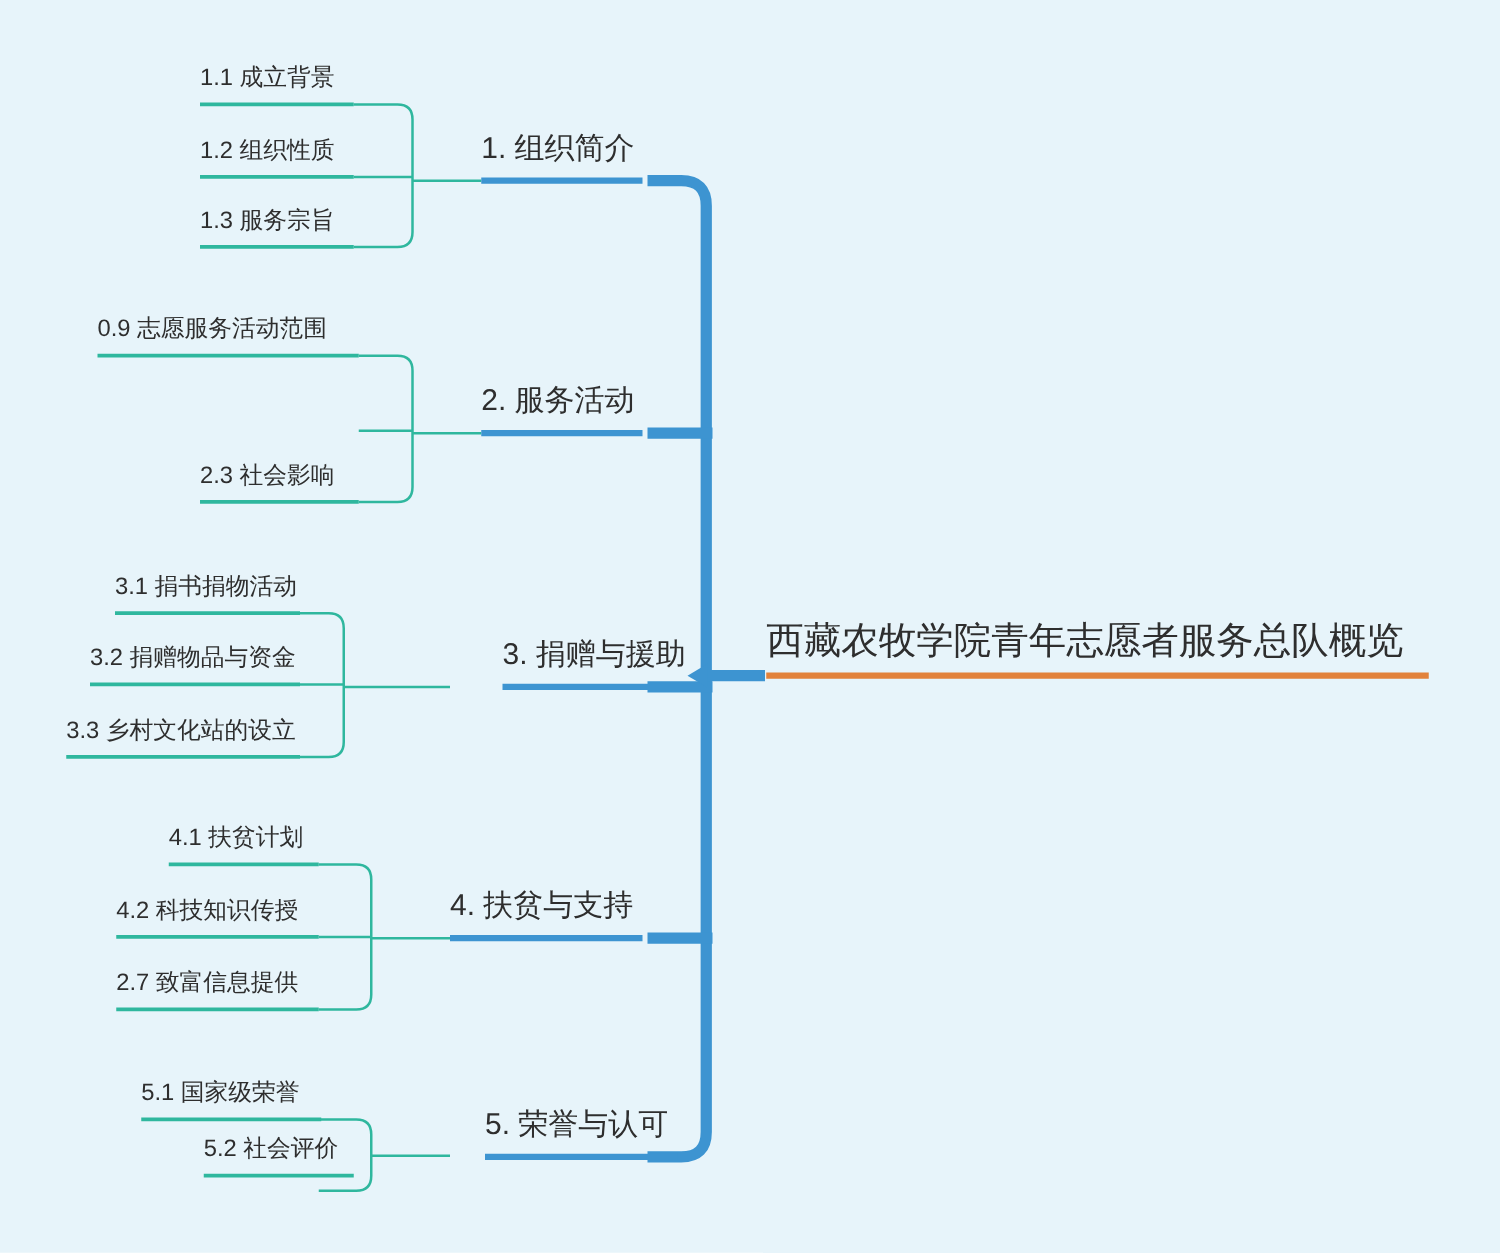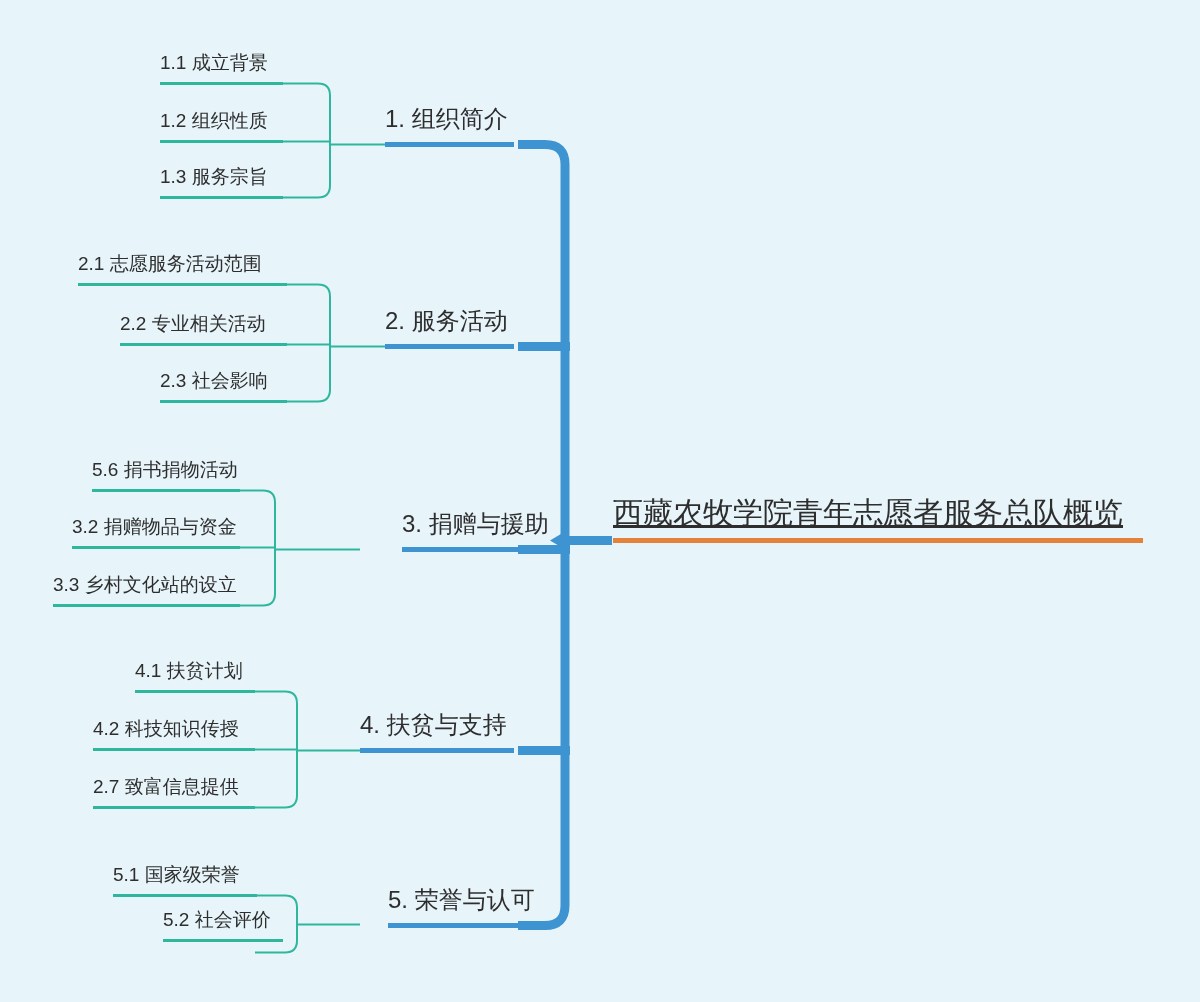--- a/index.html
+++ b/index.html
@@ -11,21 +11,21 @@
     background:var(--bg);
     font-family:"Liberation Sans", sans-serif;
     color:var(--text);
   }
   svg.connectors{position:absolute; left:0; top:0; width:1200px; height:1002px;}
   .tl{stroke:var(--teal); stroke-width:2; fill:none;}
   .bl{stroke:var(--blue); stroke-width:9; fill:none;}
   .node{position:absolute; text-align:left; white-space:nowrap; cursor:default;}
   .child{font-size:19px; line-height:24px; padding-bottom:7px; border-bottom:3px solid var(--teal);}
   .branch{font-size:24px; line-height:30px; padding-bottom:8px; border-bottom:5px solid var(--blue);}
-  .rootnode{font-size:30px; line-height:38px; padding-bottom:6px; border-bottom:5px solid var(--orange);text-decoration:underline;}
+  .rootnode{font-size:30px; line-height:38px; padding-bottom:6px; border-bottom:5px solid var(--orange);}
 </style>
 </head>
 <body>
 
 <div class="canvas">
 
   <svg class="connectors" viewBox="0 0 1200 1002" xmlns="http://www.w3.org/2000/svg">
 
     <path class="bl" d="M518 144.5 H545 Q565 144.5 565 164.5 V905.5 Q565 925.5 545 925.5 H518"></path>
     <path class="bl" d="M518 346.5 H570"></path>
@@ -59,25 +59,24 @@
   <div class="node branch" style="left:385px; top:104px; width:129px;">1. 组织简介</div>
   <div class="node branch" style="left:385px; top:306px; width:129px;">2. 服务活动</div>
   <div class="node branch" style="left:360px; top:509px; width:154px;margin-left:42px;">3. 捐赠与援助</div>
   <div class="node branch" style="left:360px; top:710px; width:154px;">4. 扶贫与支持</div>
   <div class="node branch" style="left:372px; top:885px; width:154px;margin-left:16px;">5. 荣誉与认可</div>
 
   <div class="node child" style="left:160px; top:51px;  width:123px;">1.1 成立背景</div>
   <div class="node child" style="left:160px; top:109px; width:123px;">1.2 组织性质</div>
   <div class="node child" style="left:160px; top:165px; width:123px;">1.3 服务宗旨</div>
 
-  <div class="node child" style="left:78px;  top:252px; width:209px;">2.1 志愿服务活动范围</div>
-  <div class="node child" style="left:120px; top:312px; width:167px;">2.2 专业相关活动</div>
+  <div class="node child" style="left:78px;  top:252px; width:209px;">0.9 志愿服务活动范围</div>
   <div class="node child" style="left:160px; top:369px; width:127px;">2.3 社会影响</div>
 
-  <div class="node child" style="left:92px;  top:458px; width:148px;">5.6 捐书捐物活动</div>
+  <div class="node child" style="left:92px;  top:458px; width:148px;">3.1 捐书捐物活动</div>
   <div class="node child" style="left:72px;  top:515px; width:168px;">3.2 捐赠物品与资金</div>
   <div class="node child" style="left:53px;  top:573px; width:187px;">3.3 乡村文化站的设立</div>
 
   <div class="node child" style="left:135px; top:659px; width:120px;">4.1 扶贫计划</div>
   <div class="node child" style="left:93px;  top:717px; width:162px;">4.2 科技知识传授</div>
   <div class="node child" style="left:93px;  top:775px; width:162px;">2.7 致富信息提供</div>
 
   <div class="node child" style="left:113px; top:863px; width:144px;">5.1 国家级荣誉</div>
   <div class="node child" style="left:135px; top:908px; width:120px;margin-left:28px;">5.2 社会评价</div>
 

